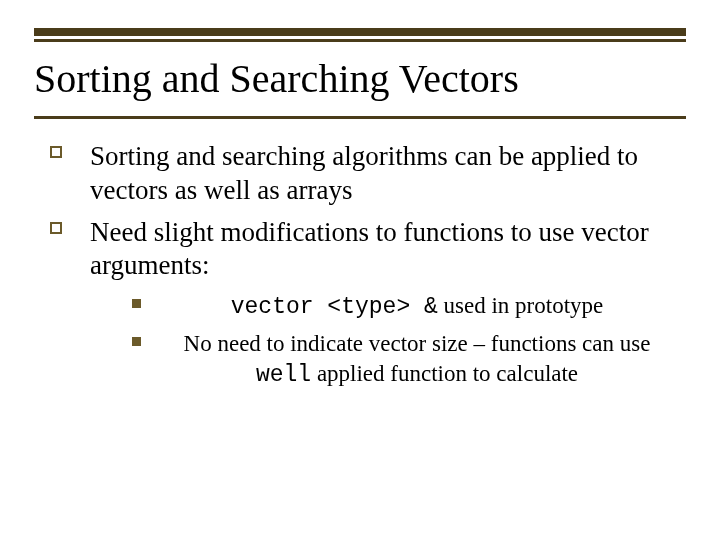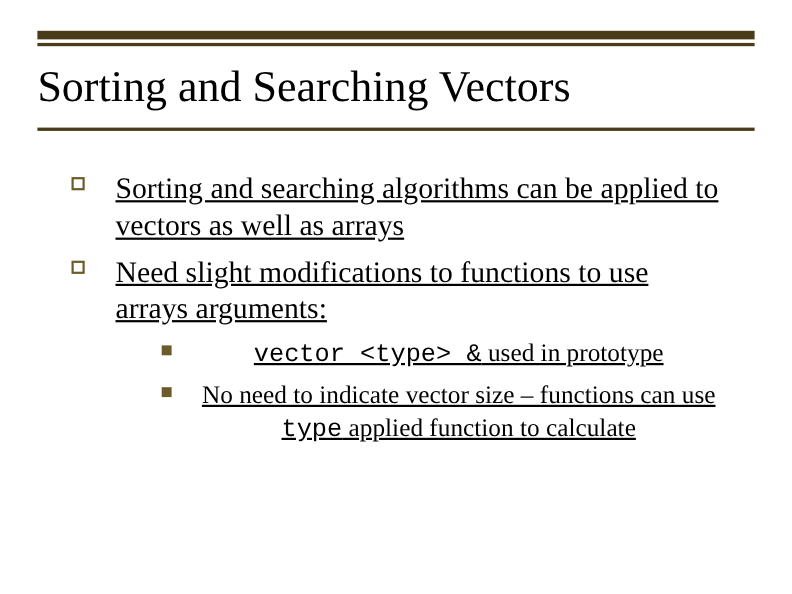--- a/index.html
+++ b/index.html
@@ -56,23 +56,22 @@
   .body {
     position: absolute;
     top: 140px;
     left: 50px;
     right: 50px;
     font-size: 27px;
     line-height: 1.25;
   }
   ul.level1 {
     list-style: none;
-    margin: 15px;
+    margin: 0;
     padding: 0;
-    text-decoration: underline;
   }
   ul.level1 > li {
     position: relative;
     padding-left: 40px;
     margin-bottom: 8px;
   }
   ul.level1 > li > .bullet-open {
     position: absolute;
     left: 0;
     top: 6px;
@@ -122,28 +121,28 @@
   <div class="title-underline"></div>
 
   <div class="body">
     <ul class="level1">
       <li>
         <span class="bullet-open"></span>
         <span>Sorting and searching algorithms can be applied to vectors as well as arrays</span>
       </li>
       <li>
         <span class="bullet-open"></span>
-        <span>Need slight modifications to functions to use arrays arguments:</span>
+        <span>Need slight modifications to functions to use vector arguments:</span>
         <ul class="level2">
           <li>
             <span class="bullet-solid"></span>
             <span class="mono">vector &lt;type&gt; &amp;</span><span> used in prototype</span>
           </li>
           <li>
             <span class="bullet-solid"></span>
-            <span>No need to indicate vector size – functions can use </span><span class="mono">type</span><span> applied function to calculate</span>
+            <span>No need to indicate vector size – functions can use </span><span class="mono">well</span><span> applied function to calculate</span>
           </li>
         </ul>
       </li>
     </ul>
   </div>
 
 </div>
 
 </body></html>

